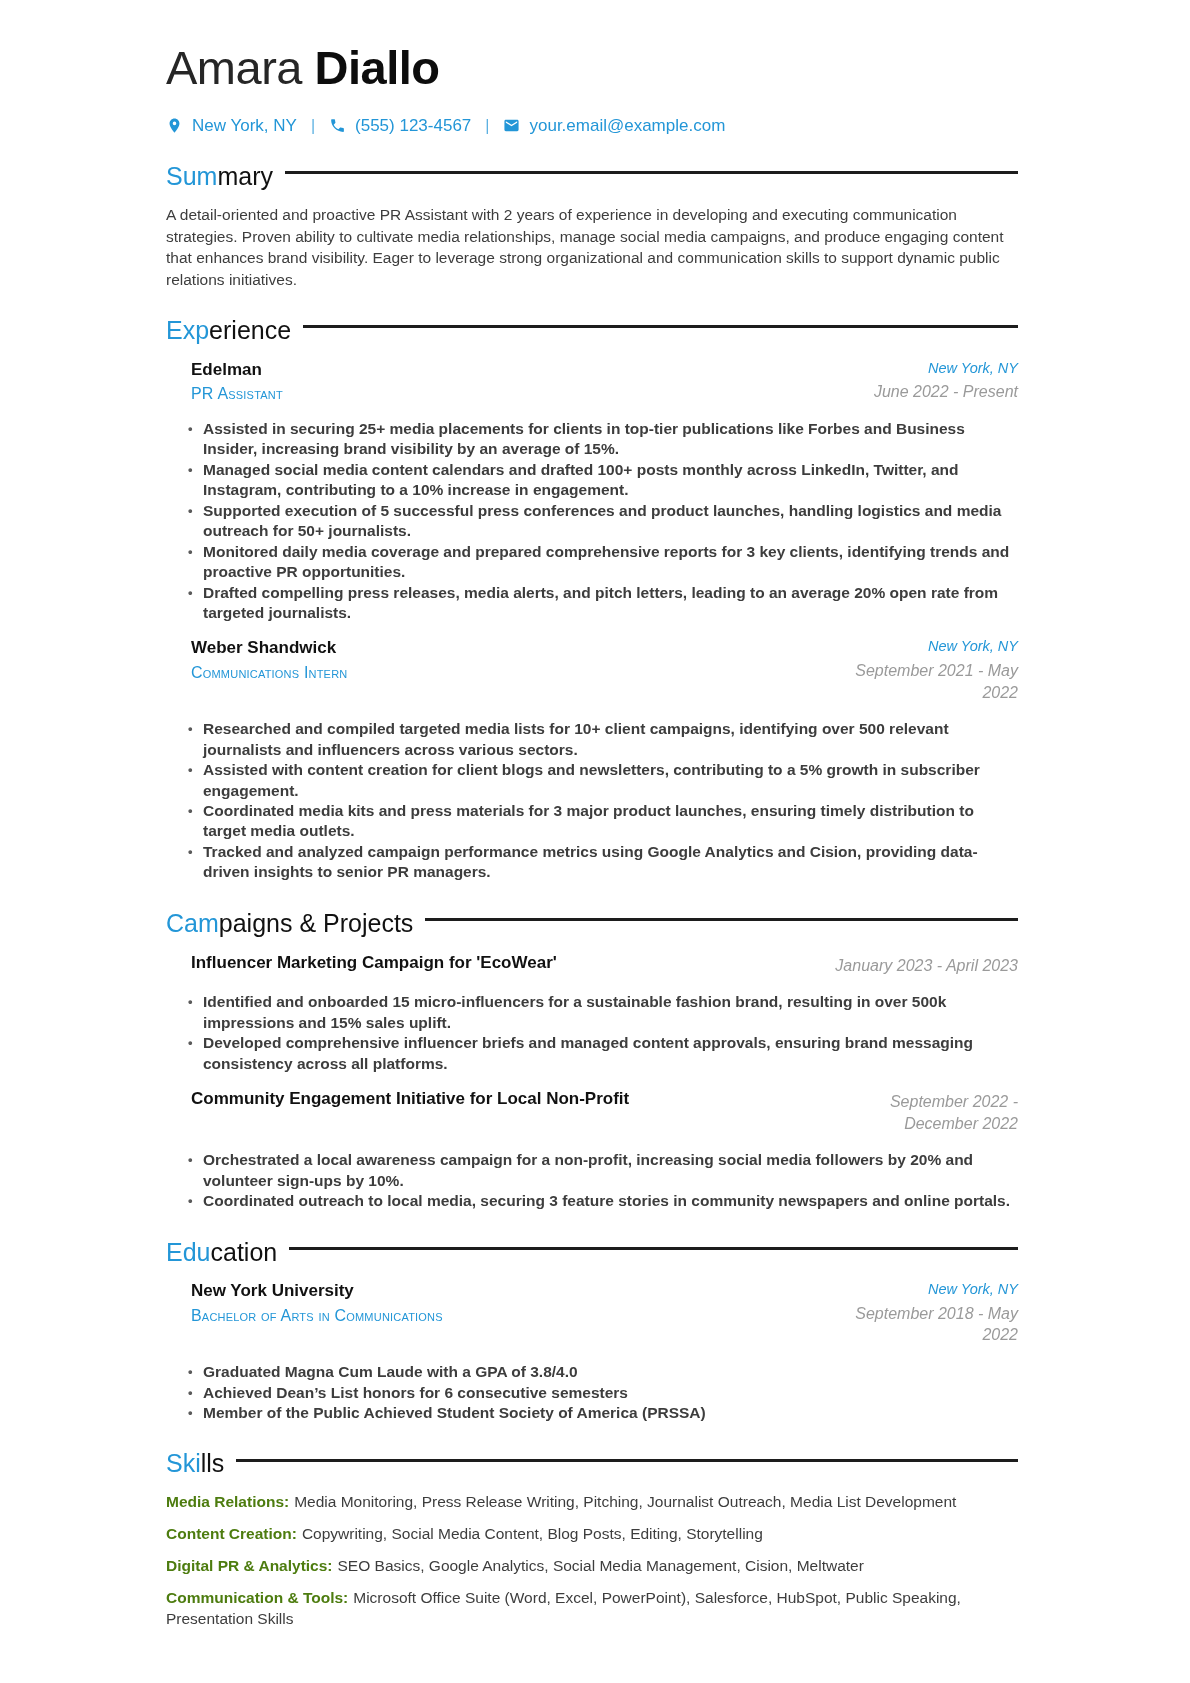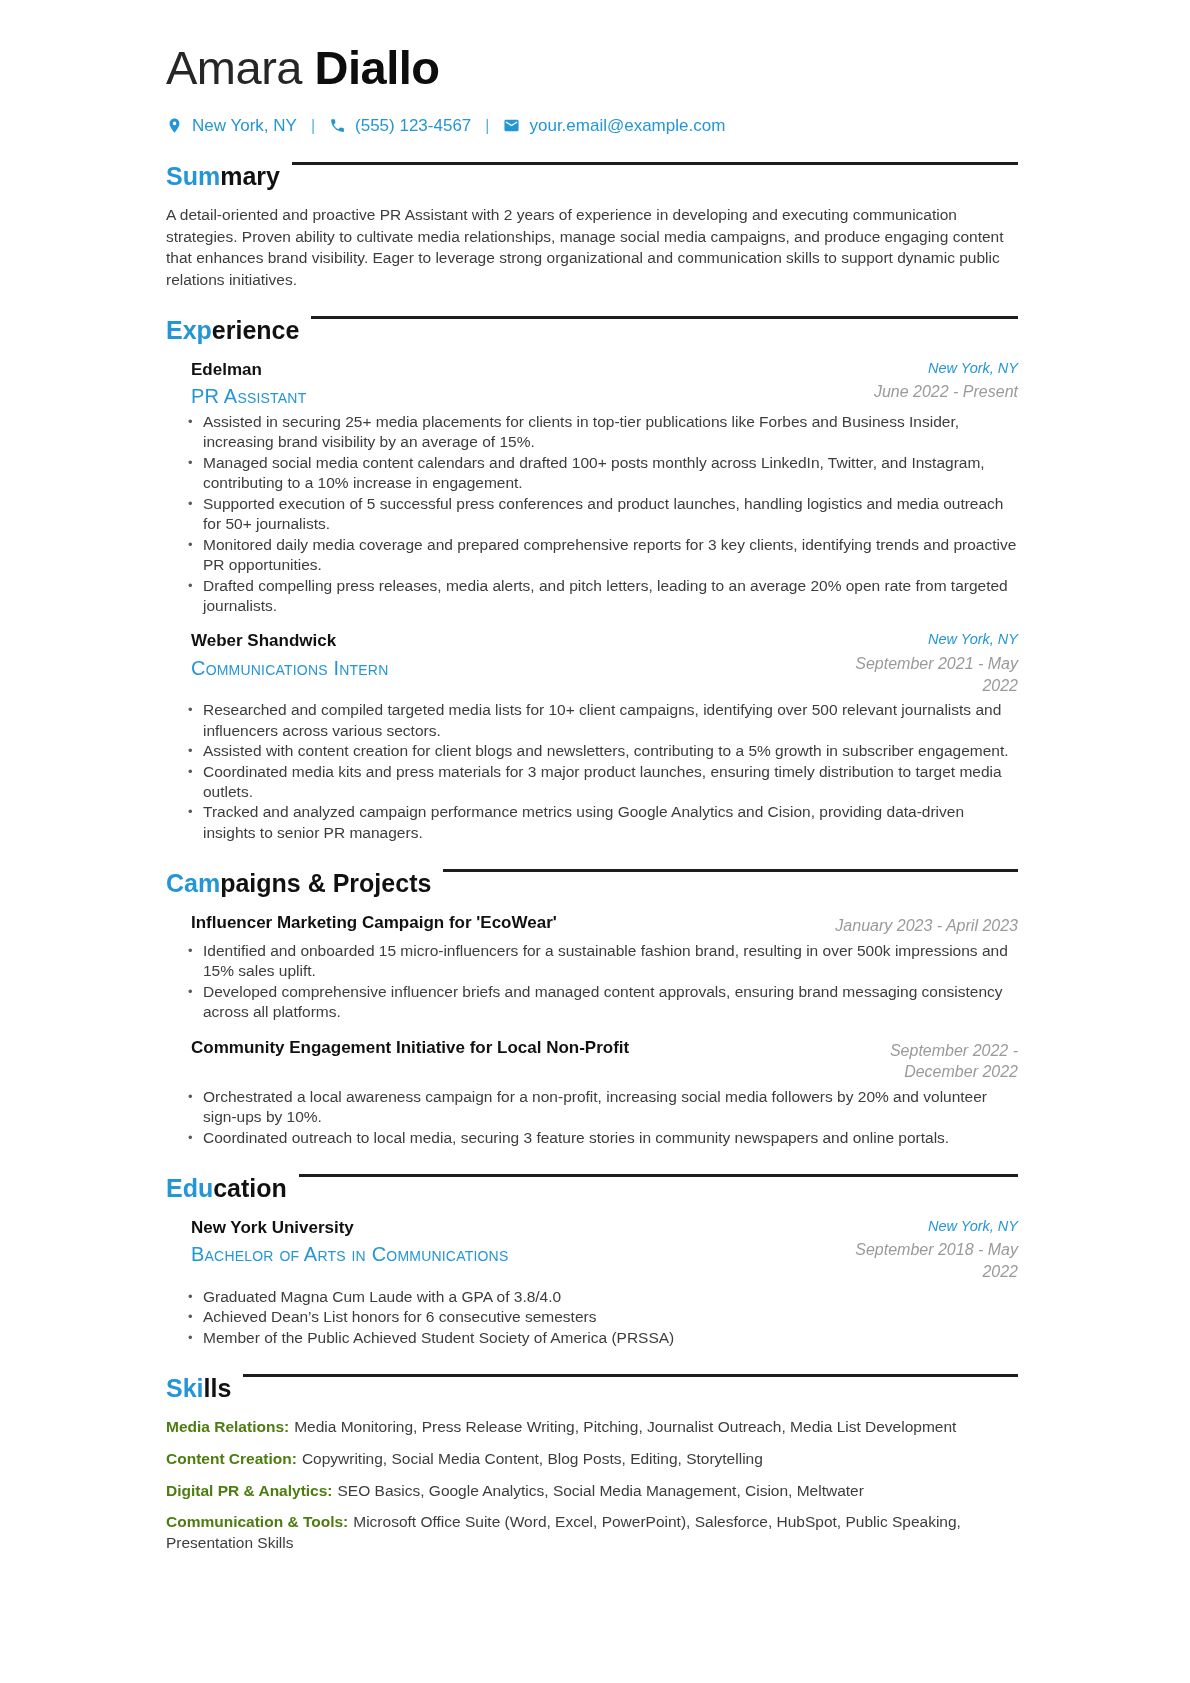--- a/index.html
+++ b/index.html
@@ -37,23 +37,23 @@
     gap:14px;
     color:var(--accent);
     font-size:17px;
   }
   .contact .c-item{display:flex;align-items:center;gap:9px;}
   .contact svg{width:17px;height:17px;fill:var(--accent);flex:0 0 auto;}
   .contact .sep{color:var(--accent);opacity:.75;font-size:16px;}
   
   h2.sec{
     display:flex;
-    align-items:flex-start;
+    align-items:center;
     font-size:25px;
-    font-weight:700;
+    font-weight:400;
     color:#111;
     margin-top:26px;
     margin-bottom:14px;
     line-height:1.15;
   }
   h2.sec .accent{color:var(--accent);}
   h2.sec .rule{
     flex:1;
     height:3px;
     background:#1d1d1d;
@@ -68,30 +68,31 @@
     hyphens:auto;-webkit-hyphens:auto;
   }
   .entry{margin-top:14px;}
   .entry-head{display:flex;justify-content:space-between;align-items:flex-start;}
   .eh-left{flex:1 1 auto;min-width:0;margin-left:25px;}
   .eh-right{flex:0 0 200px;text-align:right;}
   .company{font-size:17px;font-weight:700;color:#111;line-height:1.25;}
   .role{
     font-variant:small-caps;
     color:var(--accent);
-    font-size:20px;
+    font-size:16px;
     margin-top:5px;
     letter-spacing:.2px;
   }
   .loc{color:var(--accent);font-style:italic;font-size:14.5px;line-height:1.35;}
   .dates{color:var(--muted);font-style:italic;font-size:16px;line-height:1.35;margin-top:3px;}
   ul.bullets{
     list-style:none;
-    margin-top:4px;
+    margin-top:16px;
     padding-left:22px;
+    font-weight:bold;
   }
   ul.bullets li{
     position:relative;
     padding-left:15px;
     font-size:15.5px;
     line-height:1.32;
     color:var(--text);
     hyphens:auto;-webkit-hyphens:auto;
   }
   ul.bullets li::before{

